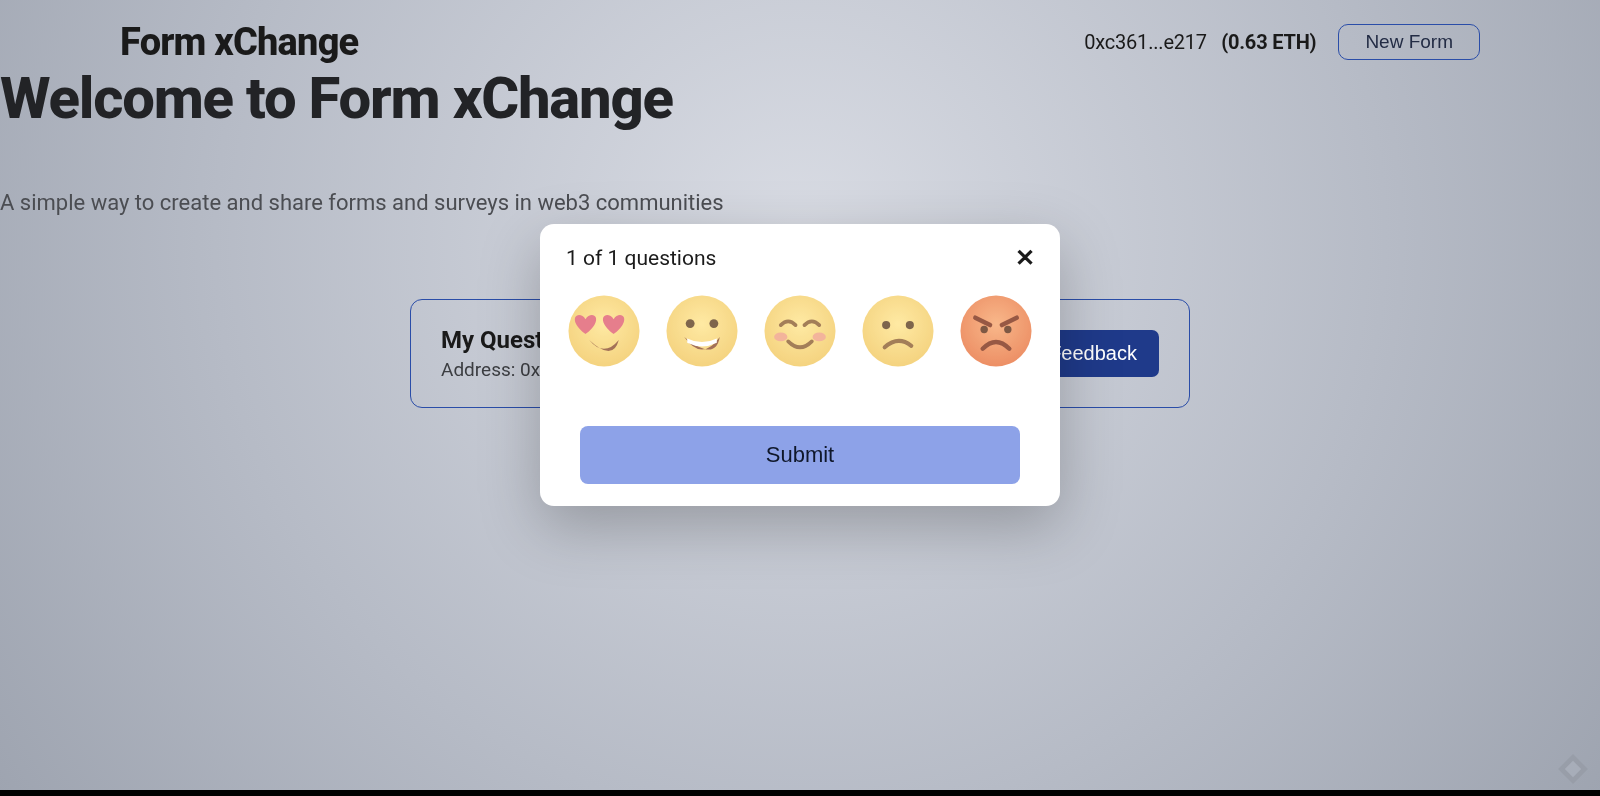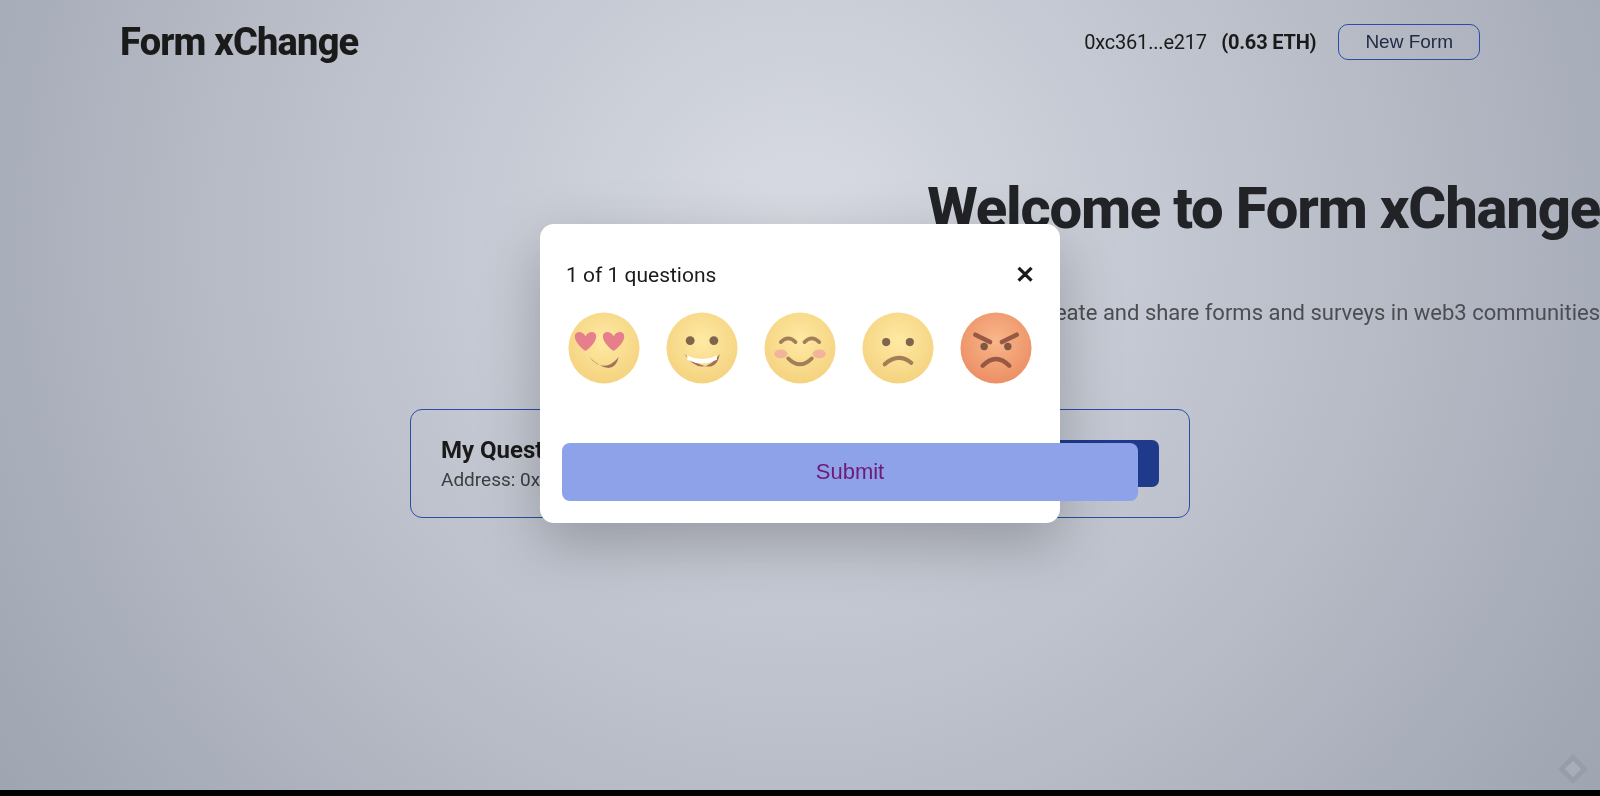--- a/index.html
+++ b/index.html
@@ -34,21 +34,21 @@
   .new-form-btn {
     border: 1.5px solid #2a4da8;
     color: #232c45;
     background: transparent;
     font-size: 19px;
     padding: 6px 26px;
     border-radius: 10px;
     cursor: pointer;
   }
   
-  .hero { text-align: right; margin-top: 110px; }
+  .hero { text-align: left; }
   .hero-title {
     font-size: 58px;
     font-weight: 800;
     letter-spacing: -1.2px;
     color: #222326;
   }
   .hero-sub {
     margin-top: 58px;
     font-size: 22px;
     color: #4b4d52;
@@ -81,21 +81,21 @@
     position: absolute;
     top: 224px;
     left: 50%;
     transform: translateX(-50%);
     width: 520px;
     background: #fff;
     border-radius: 14px;
     box-shadow: 0 20px 60px rgba(0,0,0,0.25);
     padding: 22px 22px 22px 22px;
   }
-  .modal-top { display: flex; align-items: flex-start; justify-content: space-between; margin-top: 17px; }
+  .modal-top { display: flex; align-items: flex-start; justify-content: space-between; }
   .modal-counter { font-size: 21px; color: #1b1b1b; margin-left: 4px; }
   .close-x {
     font-size: 24px; font-weight: 700; cursor: pointer; line-height: 1;
     width: 26px; text-align: center;
   }
   .modal-question {
     text-align: center;
     font-size: 23px;
     font-weight: 800;
     margin-top: 20px;
@@ -107,24 +107,24 @@
     gap: 24px;
     margin-top: 24px;
     margin-bottom: 58px;
   }
   .emoji {
     width: 74px; height: 74px; cursor: pointer;
     opacity: 0.78;
   }
   .submit-btn {
     display: block;
-    width: 576px;
+    width: 440px;
     margin: 0 auto;
     background: #8da2e8;
-    color: #701a75;
+    color: #0f172a;
     border: none;
     font-size: 22px;
     padding: 16px 0;
     border-radius: 8px;
     cursor: pointer;
   }
   
   .corner {
     position: absolute;
     right: 10px; bottom: 10px;

